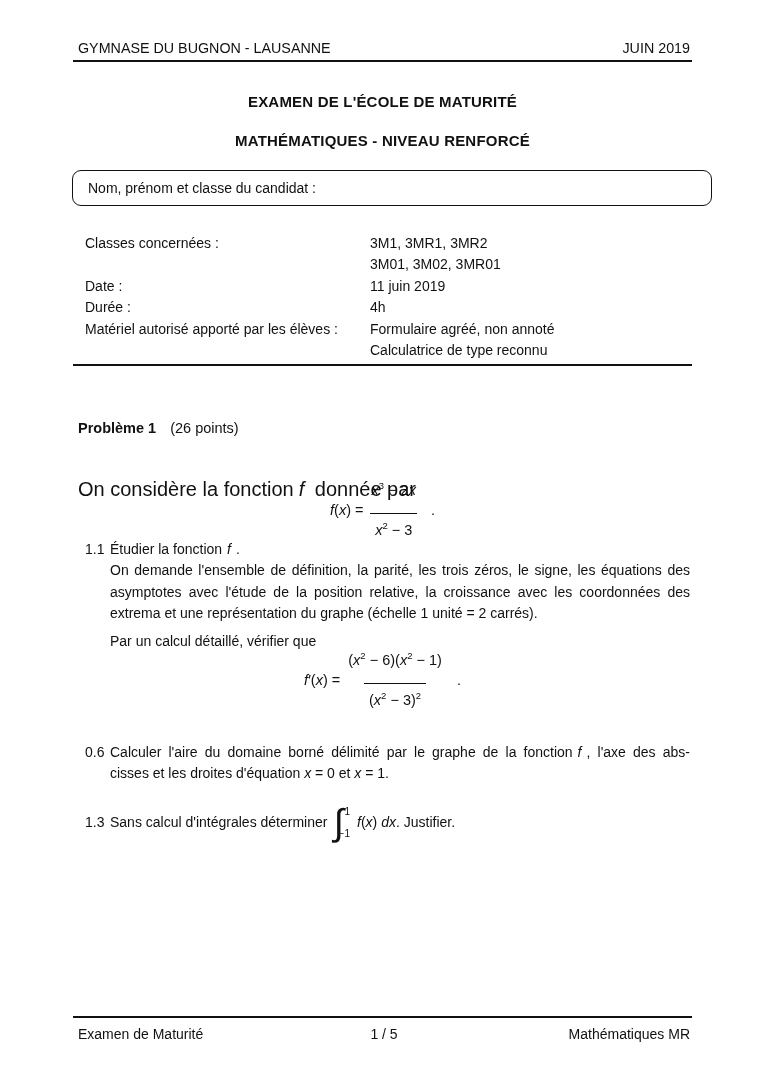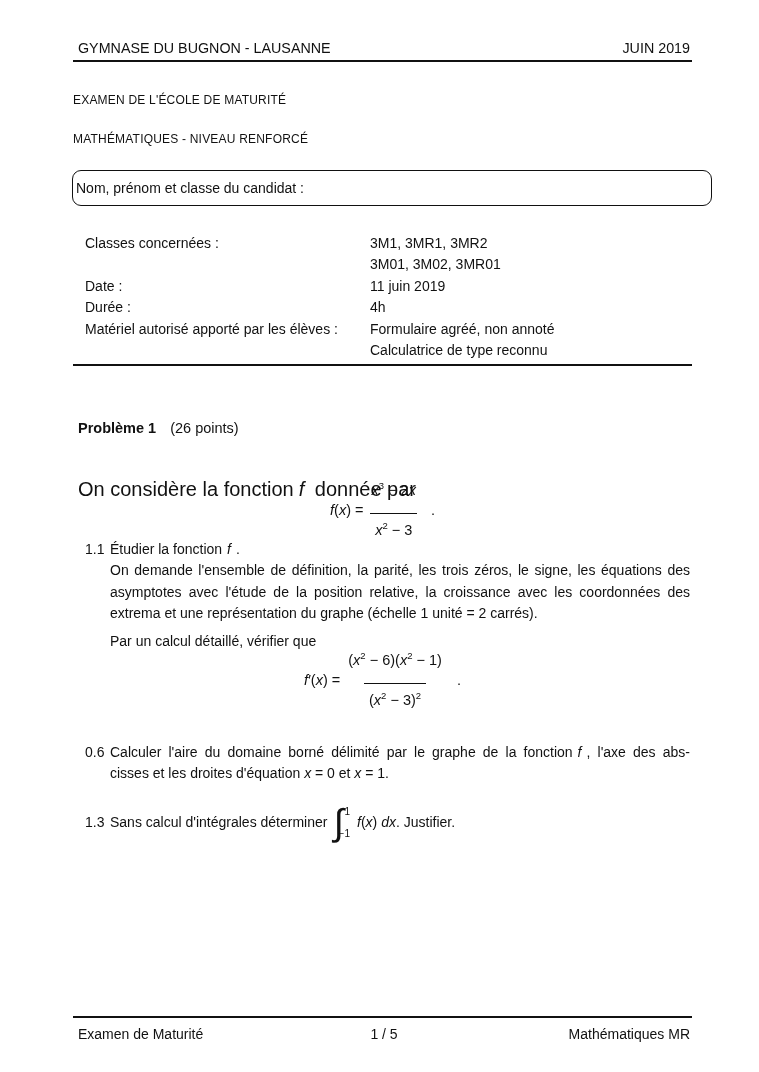--- a/index.html
+++ b/index.html
@@ -22,29 +22,29 @@
   .rule { background:#111; }
   .header-rule { top:60px; height:2.4px; }
   .mid-rule { top:364px; height:1.7px; }
   .footer-rule { top:1016px; height:1.7px; }
   .footer-row { top:1026px; display:flex; align-items:baseline; font-size:14px; }
   .footer-row .f-left { flex:1; text-align:left; }
   .footer-row .f-center { flex:0 0 auto; text-align:center; }
   .footer-row .f-right { flex:1; text-align:right; }
 
   
-  .title-line { font-size:12px; letter-spacing:.2px; }
+  .title-line { text-align:center; font-size:15px; letter-spacing:.2px;font-weight:bold; }
   .title-1 { top:93px; }
   .title-2 { top:132px; }
 
   
   .name-box {
     top:170px; left:72px; width:640px; height:36px;
     border:1.6px solid #111; border-radius:9px;
-    display:flex; align-items:center; padding-left:3px;
+    display:flex; align-items:center; padding-left:15px;
     font-size:14px;
   }
 
   
   .info-table { top:233px; left:85px; width:605px; font-size:14px; line-height:21.4px; }
   .info-row { display:flex; align-items:flex-start; }
   .info-label { width:285px; flex:none; }
   .info-values { flex:1; }
 
   

